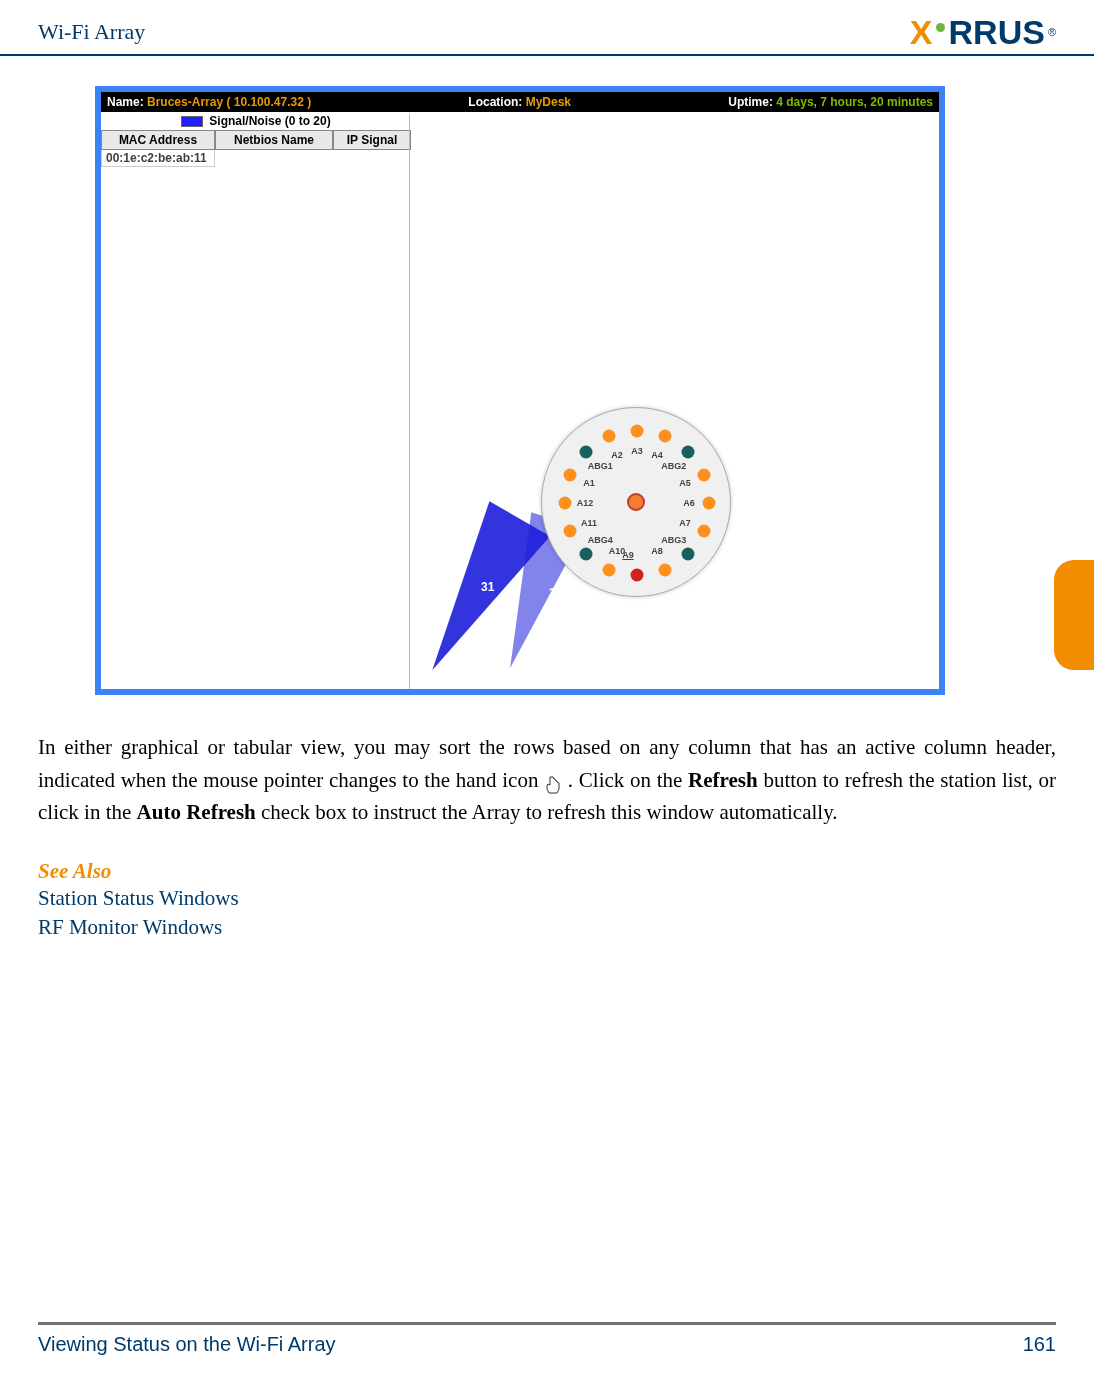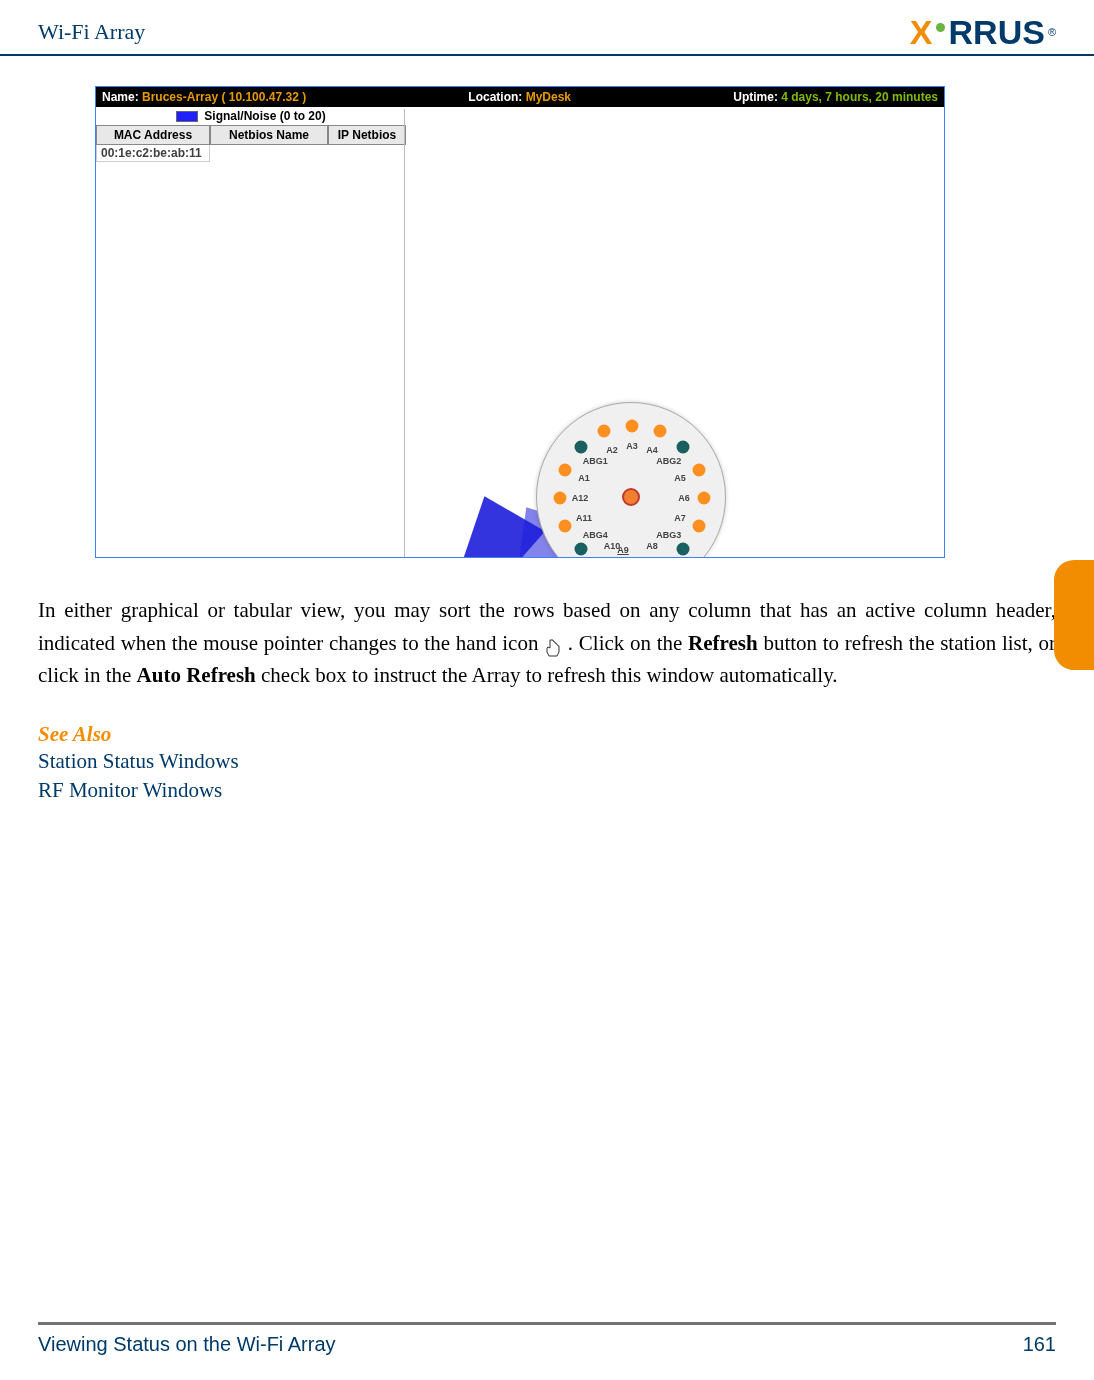--- a/index.html
+++ b/index.html
@@ -54,23 +54,23 @@
       color: #003a6a;
       font-size: 11px;
       vertical-align: top;
       font-family: Arial, sans-serif;
     }
     .figure-container {
       margin: 30px 38px 0 95px;
       width: 850px;
     }
     .app-window {
-      border: 1px solid #3b82f6;
+      border: 6px solid #3b82f6;
       background: white;
-      height: 472px;
+      height: 609px;
       position: relative;
       overflow: hidden;
     }
     .app-header {
       background: #000;
       color: #fff;
       font-family: Arial, sans-serif;
       font-size: 12px;
       font-weight: bold;
       padding: 3px 6px;
@@ -303,21 +303,21 @@
         <span class="green">4 days, 7 hours, 20 minutes</span>
       </div>
     </div>
     <div class="legend-row">
       <div class="legend-swatch"></div>
       <span>Signal/Noise (0 to 20)</span>
     </div>
     <div class="table-header">
       <div class="th-cell th1">MAC Address</div>
       <div class="th-cell th2">Netbios Name</div>
-      <div class="th-cell th3">IP Netbios</div>
+      <div class="th-cell th3">IP Signal</div>
     </div>
     <div class="data-row">
       <div class="td-cell td1">00:1e:c2:be:ab:11</div>
     </div>
     <div class="vertical-divider"></div>
     <div class="radial-area">
       <div class="beam beam1"></div>
       <div class="beam beam2"></div>
       <div class="beam-label" style="top:228px;left:10px">31</div>
       <div class="beam-label" style="top:234px;left:78px">33</div>

